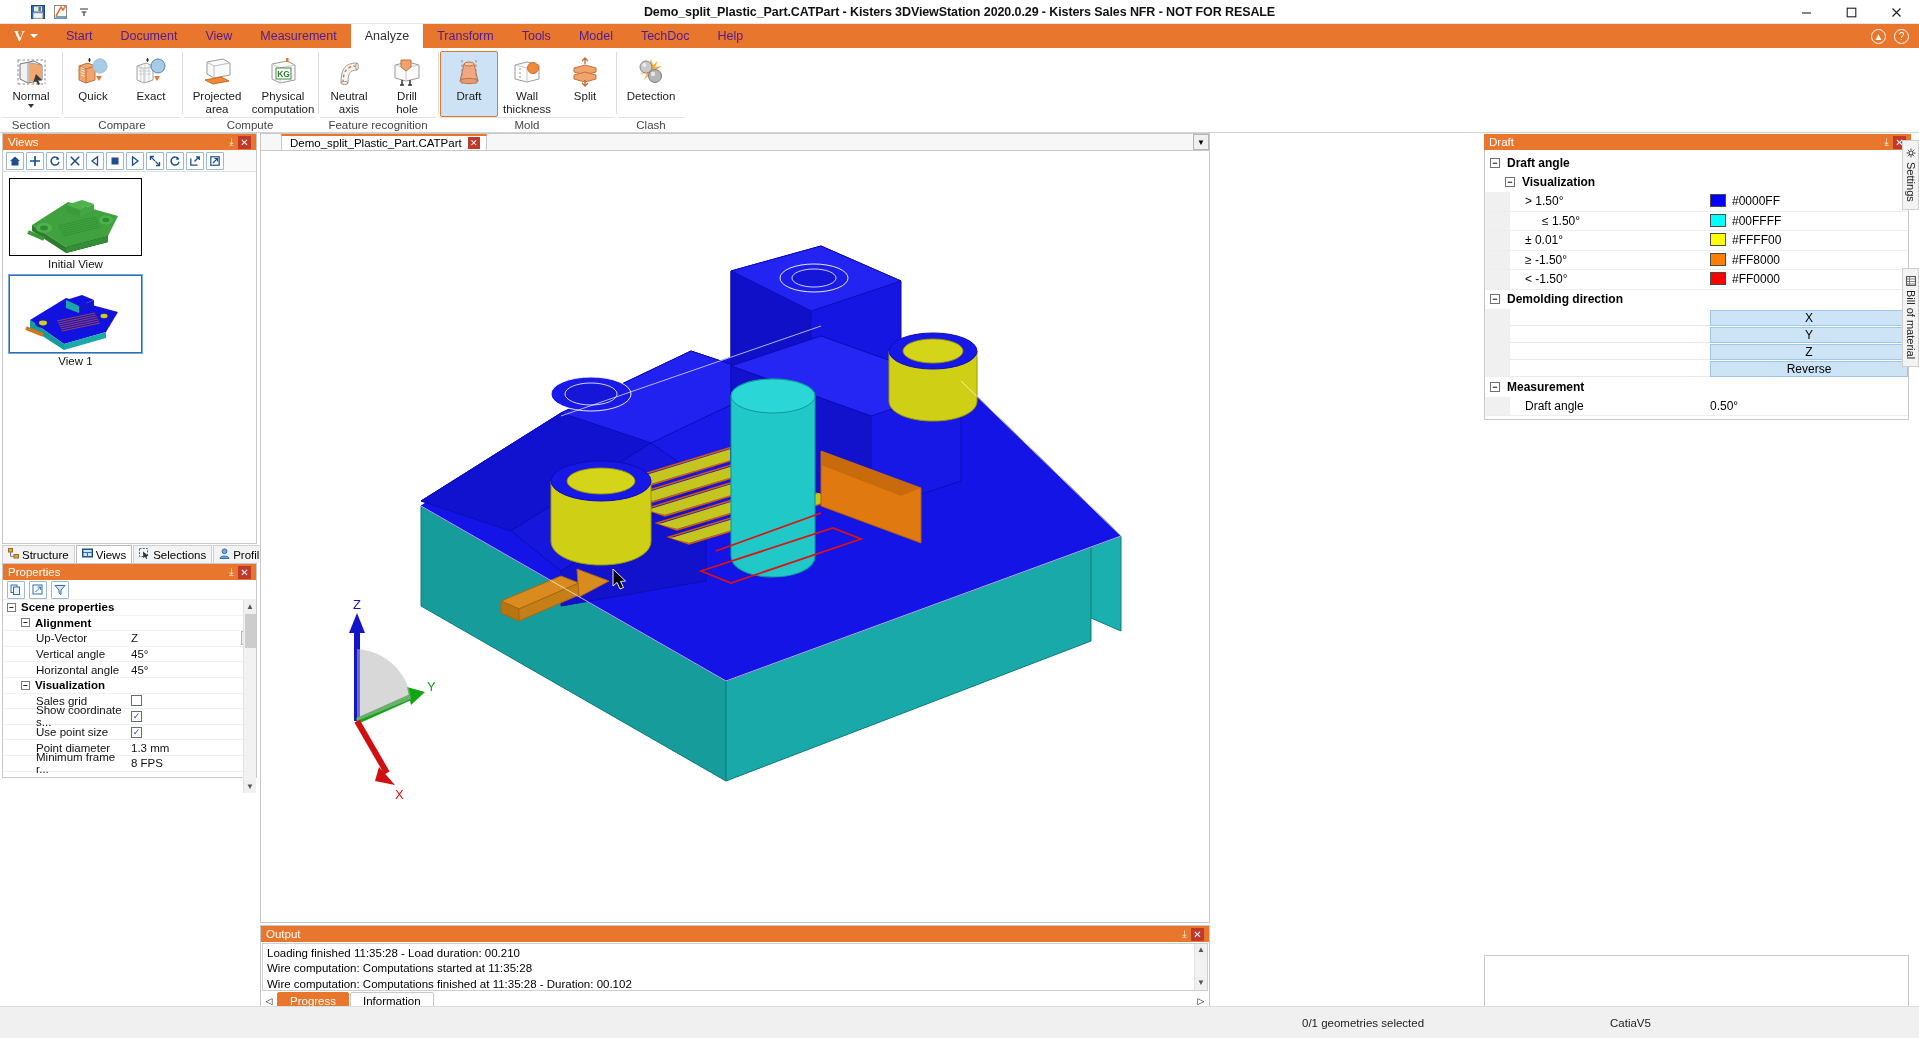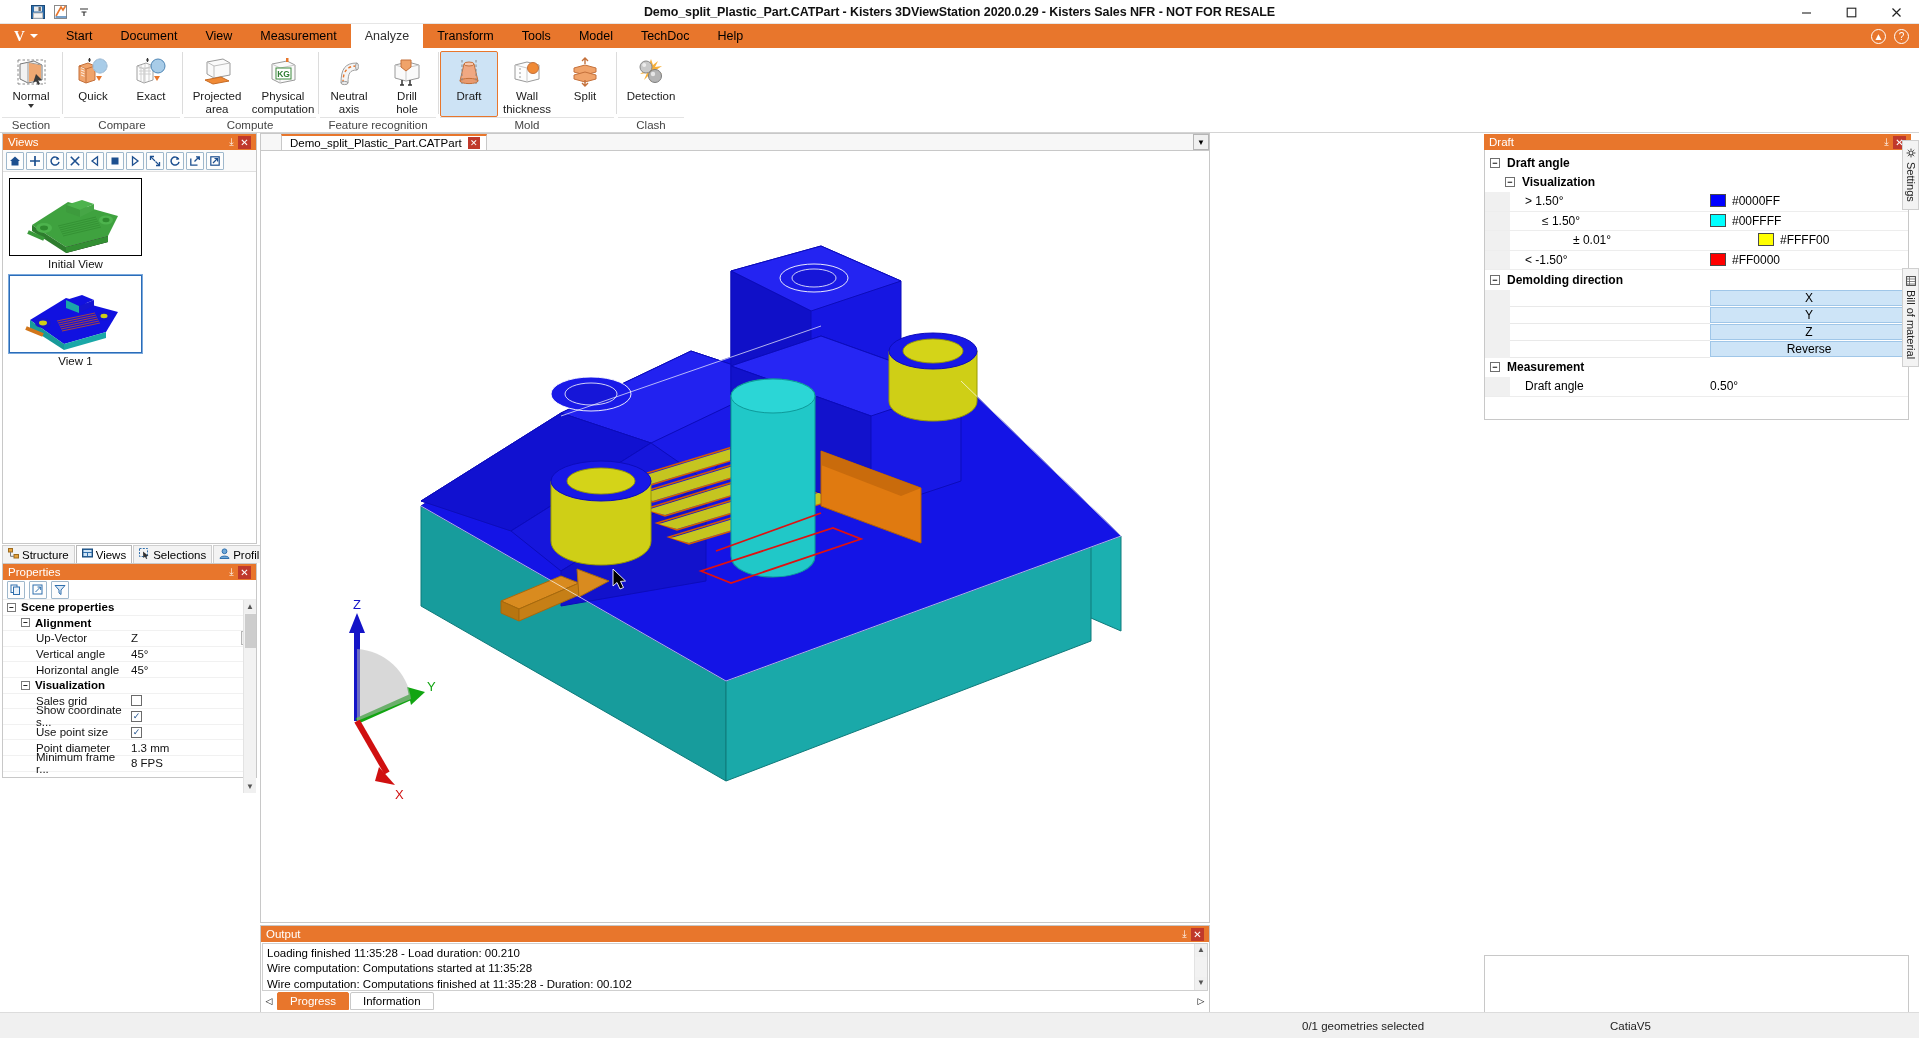--- a/index.html
+++ b/index.html
@@ -38,21 +38,21 @@
   .app-menu {
     width: 52px; display: flex; align-items: center; justify-content: center; gap: 5px;
     background: #e8762c; cursor: pointer;
   }
   .app-menu .v-logo {
     color: #ffffff; font-weight: bold; font-size: 15px; font-family: "Liberation Serif", serif;
   }
   .app-menu .caret { width: 0; height: 0; border-left: 4px solid transparent; border-right: 4px solid transparent; border-top: 4px solid #ffffff; }
   .rtab {
     padding: 0 14px; display: flex; align-items: center; justify-content: center;
-    color: #000000; font-size: 12.5px; cursor: pointer; white-space: nowrap;
+    color: #4c1d95; font-size: 12.5px; cursor: pointer; white-space: nowrap;
   }
   .rtab.active { background: #ffffff; color: #333333; }
   .help-icons { margin-left: auto; display: flex; align-items: center; gap: 8px; padding-right: 10px; }
   .circ-ico { width: 15px; height: 15px; border-radius: 50%; border: 1.4px solid #ffffff; color: #ffffff;
               font-size: 10px; display: flex; align-items: center; justify-content: center; cursor: pointer; }
 
   
   .ribbon {
     position: absolute; top: 48px; left: 0; width: 1919px; height: 85px;
     background: #ffffff; border-bottom: 1px solid #d4d4d4; display: flex; align-items: stretch;
@@ -190,21 +190,21 @@
 
   
   .vtabs { position: absolute; right: 0; top: 140px; width: 17px; display: flex; flex-direction: column; gap: 2px; }
   .vtab { writing-mode: vertical-rl; text-orientation: mixed; background: #f3f3f3; border: 1px solid #cfcfcf;
           font-size: 11px; padding: 7px 1px; cursor: pointer; color: #222; display: flex; align-items: center; gap: 4px; }
 
   .right-blank { position: absolute; left: 1484px; top: 955px; width: 425px; height: 58px;
                  background: #ffffff; border: 1px solid #c8c8c8; }
 
   
-  .statusbar { position: absolute; left: 0; bottom: 0; width: 1919px; height: 26px; background: #f0f0f0;
+  .statusbar { position: absolute; left: 0; bottom: 0; width: 1919px; height: 32px; background: #f0f0f0;
                border-top: 1px solid #dcdcdc; display: flex; align-items: center; font-size: 11.5px; }
   .sb-cell { padding: 0 10px; color: #222; }
   .sb-sel { position: absolute; left: 1292px; }
   .sb-fmt { position: absolute; left: 1600px; }
 
   .sidecollapse { position: absolute; right: 2px; top: 143px; width: 12px; height: 12px;
                   display: flex; align-items: center; justify-content: center; font-size: 9px; cursor: pointer; }
 </style>
 </head>
 <body>
@@ -885,24 +885,32 @@
       <div class="drow sub">
         <span class="left-gutter"></span>
         <span class="dkey" style="padding-left:32px;">≤ 1.50°</span>
         <span class="dval">
           <span class="swatch" style="background:#00FFFF"></span>
           <span>#00FFFF</span>
         </span>
       </div>
       <div class="drow sub">
         <span class="left-gutter"></span>
-        <span class="dkey" style="padding-left:15px;margin-left:48px;">± 0.01°</span>
+        <span class="dkey" style="padding-left:15px;">± 0.01°</span>
         <span class="dval">
           <span class="swatch" style="background:#FFFF00"></span>
           <span>#FFFF00</span>
+        </span>
+      </div>
+      <div class="drow sub">
+        <span class="left-gutter"></span>
+        <span class="dkey" style="padding-left:15px;">≥ -1.50°</span>
+        <span class="dval">
+          <span class="swatch" style="background:#FF8000"></span>
+          <span>#FF8000</span>
         </span>
       </div>
       <div class="drow sub">
         <span class="left-gutter"></span>
         <span class="dkey" style="padding-left:15px;">&lt; -1.50°</span>
         <span class="dval">
           <span class="swatch" style="background:#FF0000"></span>
           <span>#FF0000</span>
         </span>
       </div>

